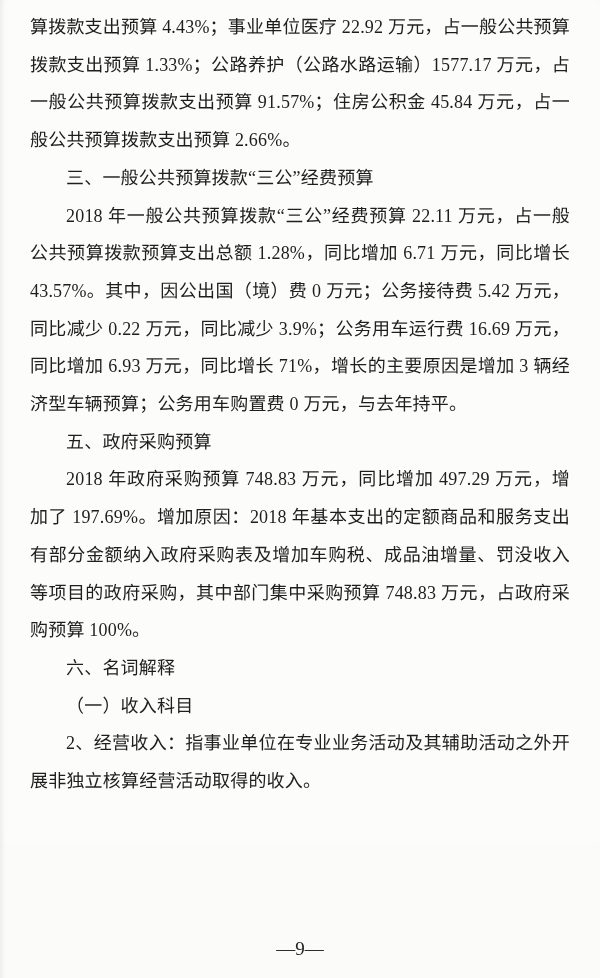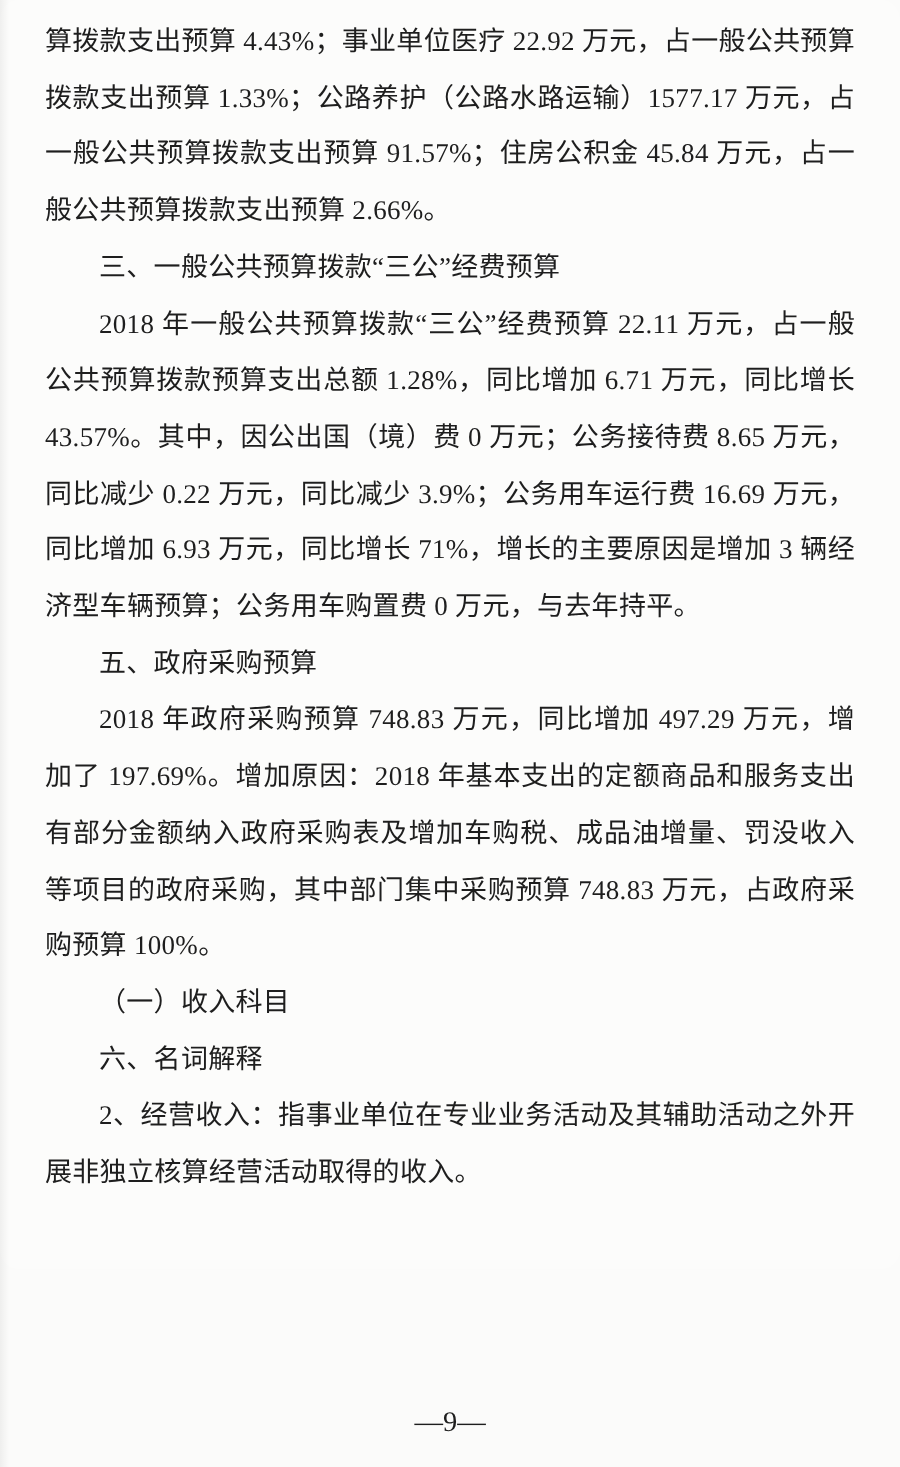--- a/index.html
+++ b/index.html
@@ -68,29 +68,29 @@
 <body>
 
 <div class="page">
   <div class="scan-edge"></div>
 
   <div class="content">
     <p class="block">算拨款支出预算 4.43%；事业单位医疗 22.92 万元，占一般公共预算拨款支出预算 1.33%；公路养护（公路水路运输）1577.17 万元，占一般公共预算拨款支出预算 91.57%；住房公积金 45.84 万元，占一般公共预算拨款支出预算 2.66%。</p>
 
     <p class="block indent heading">三、一般公共预算拨款“三公”经费预算</p>
 
-    <p class="block indent">2018 年一般公共预算拨款“三公”经费预算 22.11 万元，占一般公共预算拨款预算支出总额 1.28%，同比增加 6.71 万元，同比增长 43.57%。其中，因公出国（境）费 0 万元；公务接待费 8.65 万元，同比减少 0.22 万元，同比减少 3.9%；公务用车运行费 16.69 万元，同比增加 6.93 万元，同比增长 71%，增长的主要原因是增加 3 辆经济型车辆预算；公务用车购置费 0 万元，与去年持平。</p>
+    <p class="block indent">2018 年一般公共预算拨款“三公”经费预算 22.11 万元，占一般公共预算拨款预算支出总额 1.28%，同比增加 6.71 万元，同比增长 43.57%。其中，因公出国（境）费 0 万元；公务接待费 5.42 万元，同比减少 0.22 万元，同比减少 3.9%；公务用车运行费 16.69 万元，同比增加 6.93 万元，同比增长 71%，增长的主要原因是增加 3 辆经济型车辆预算；公务用车购置费 0 万元，与去年持平。</p>
 
     <p class="block indent heading">五、政府采购预算</p>
 
     <p class="block indent">2018 年政府采购预算 748.83 万元，同比增加 497.29 万元，增加了 197.69%。增加原因：2018 年基本支出的定额商品和服务支出有部分金额纳入政府采购表及增加车购税、成品油增量、罚没收入等项目的政府采购，其中部门集中采购预算 748.83 万元，占政府采购预算 100%。</p>
 
+    <p class="block indent heading">六、名词解释</p>
+
     <p class="block indent">（一）收入科目</p>
-
-    <p class="block indent heading">六、名词解释</p>
 
 
 
     <p class="block indent">2、经营收入：指事业单位在专业业务活动及其辅助活动之外开展非独立核算经营活动取得的收入。</p>
   </div>
 
   <div class="footer">—9—</div>
 </div>
 
 </body></html>

